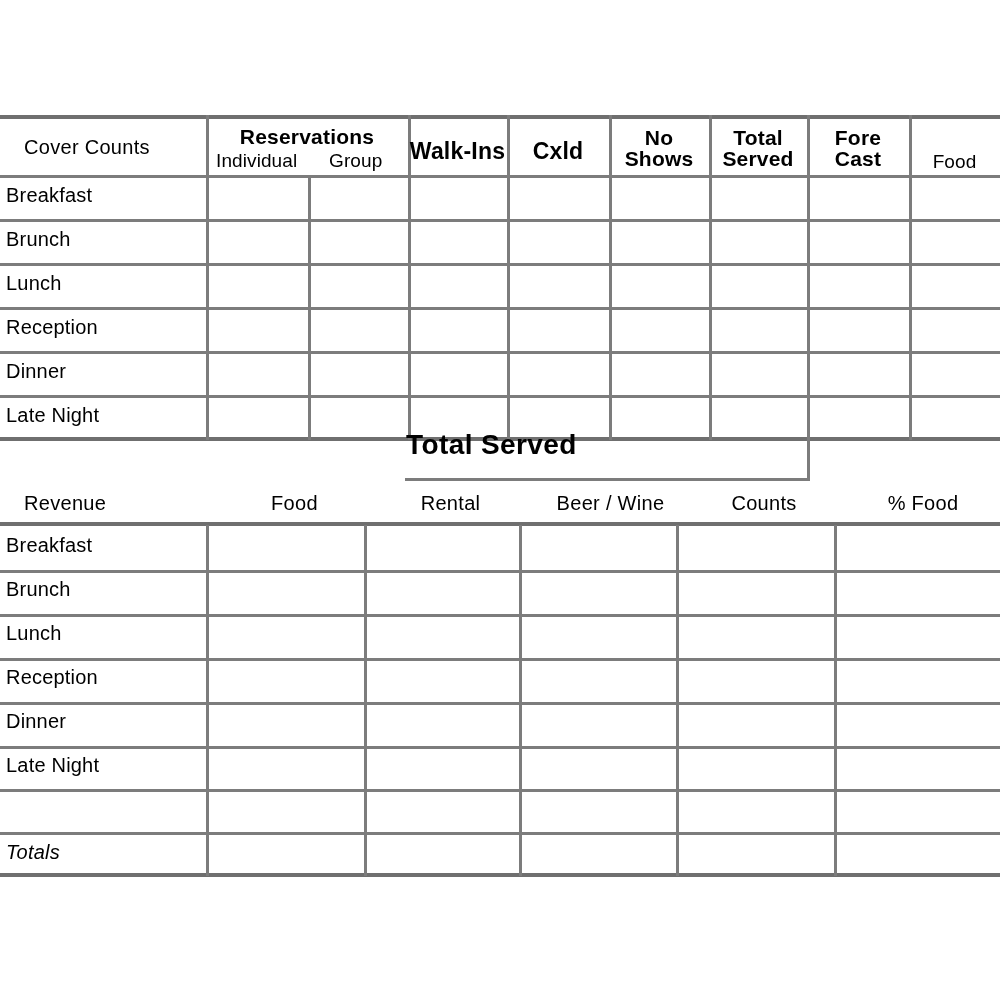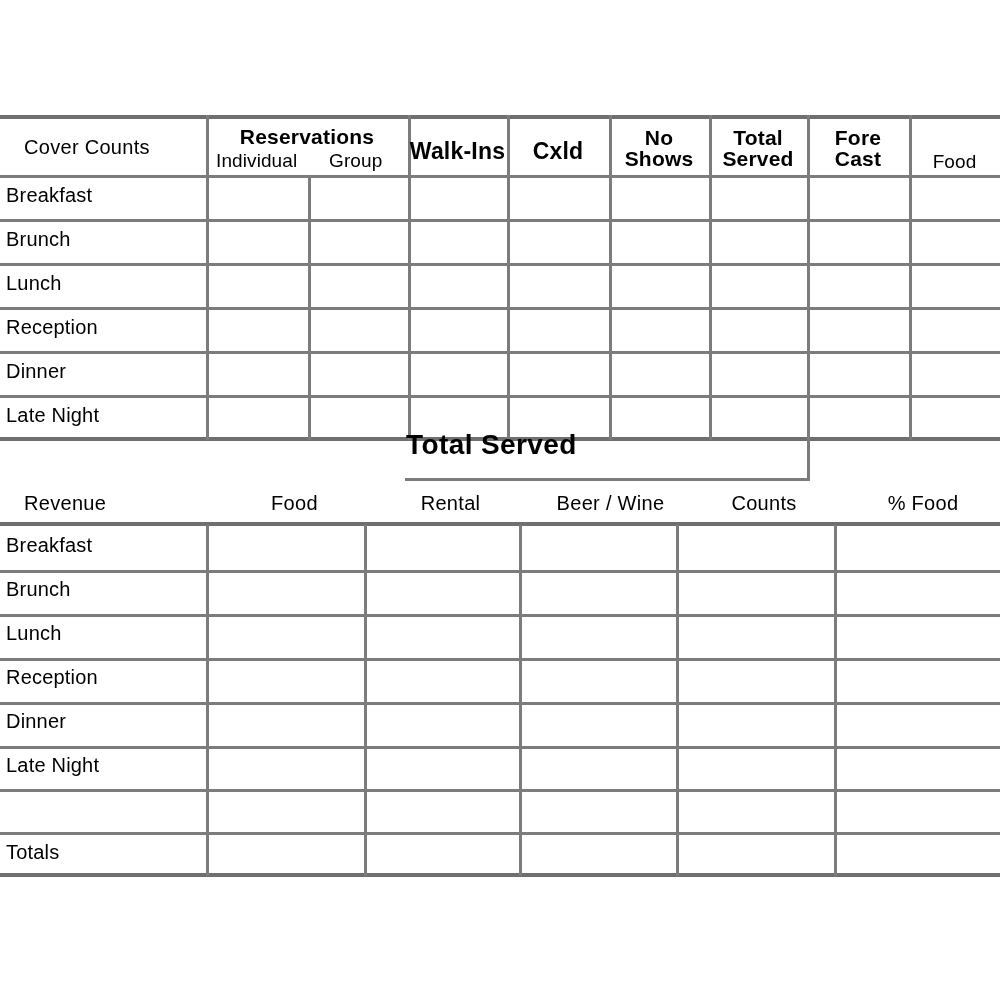--- a/index.html
+++ b/index.html
@@ -259,21 +259,21 @@
     <div class="gl-v" style="left:676px; top:525px; height:351px;"></div>
     <div class="gl-v" style="left:834px; top:525px; height:351px;"></div>
 
     <div class="cell-text rowlabel" style="left:6px; top:535px;">Breakfast</div>
     <div class="cell-text rowlabel" style="left:6px; top:579px;">Brunch</div>
     <div class="cell-text rowlabel" style="left:6px; top:623px;">Lunch</div>
     <div class="cell-text rowlabel" style="left:6px; top:667px;">Reception</div>
     <div class="cell-text rowlabel" style="left:6px; top:711px;">Dinner</div>
     <div class="cell-text rowlabel" style="left:6px; top:755px;">Late  Night</div>
     <div class="cell-text rowlabel" style="left:6px; top:799px;"></div>
-    <div class="cell-text rowlabel" style="left:6px; top:842px;">Totals</div>
+    <div class="cell-text rowlabel" style="left:6px; top:842px;font-style:italic;">Totals</div>
 
     <div class="cell-text" style="left:209px; top:528px; width:153px; height:38px;"></div>
     <div class="cell-text" style="left:367px; top:528px; width:150px; height:38px;"></div>
     <div class="cell-text" style="left:522px; top:528px; width:152px; height:38px;"></div>
     <div class="cell-text" style="left:679px; top:528px; width:153px; height:38px;"></div>
     <div class="cell-text" style="left:837px; top:528px; width:160px; height:38px;"></div>
 
     <div class="cell-text" style="left:209px; top:573px; width:153px; height:38px;"></div>
     <div class="cell-text" style="left:367px; top:573px; width:150px; height:38px;"></div>
     <div class="cell-text" style="left:522px; top:573px; width:152px; height:38px;"></div>

